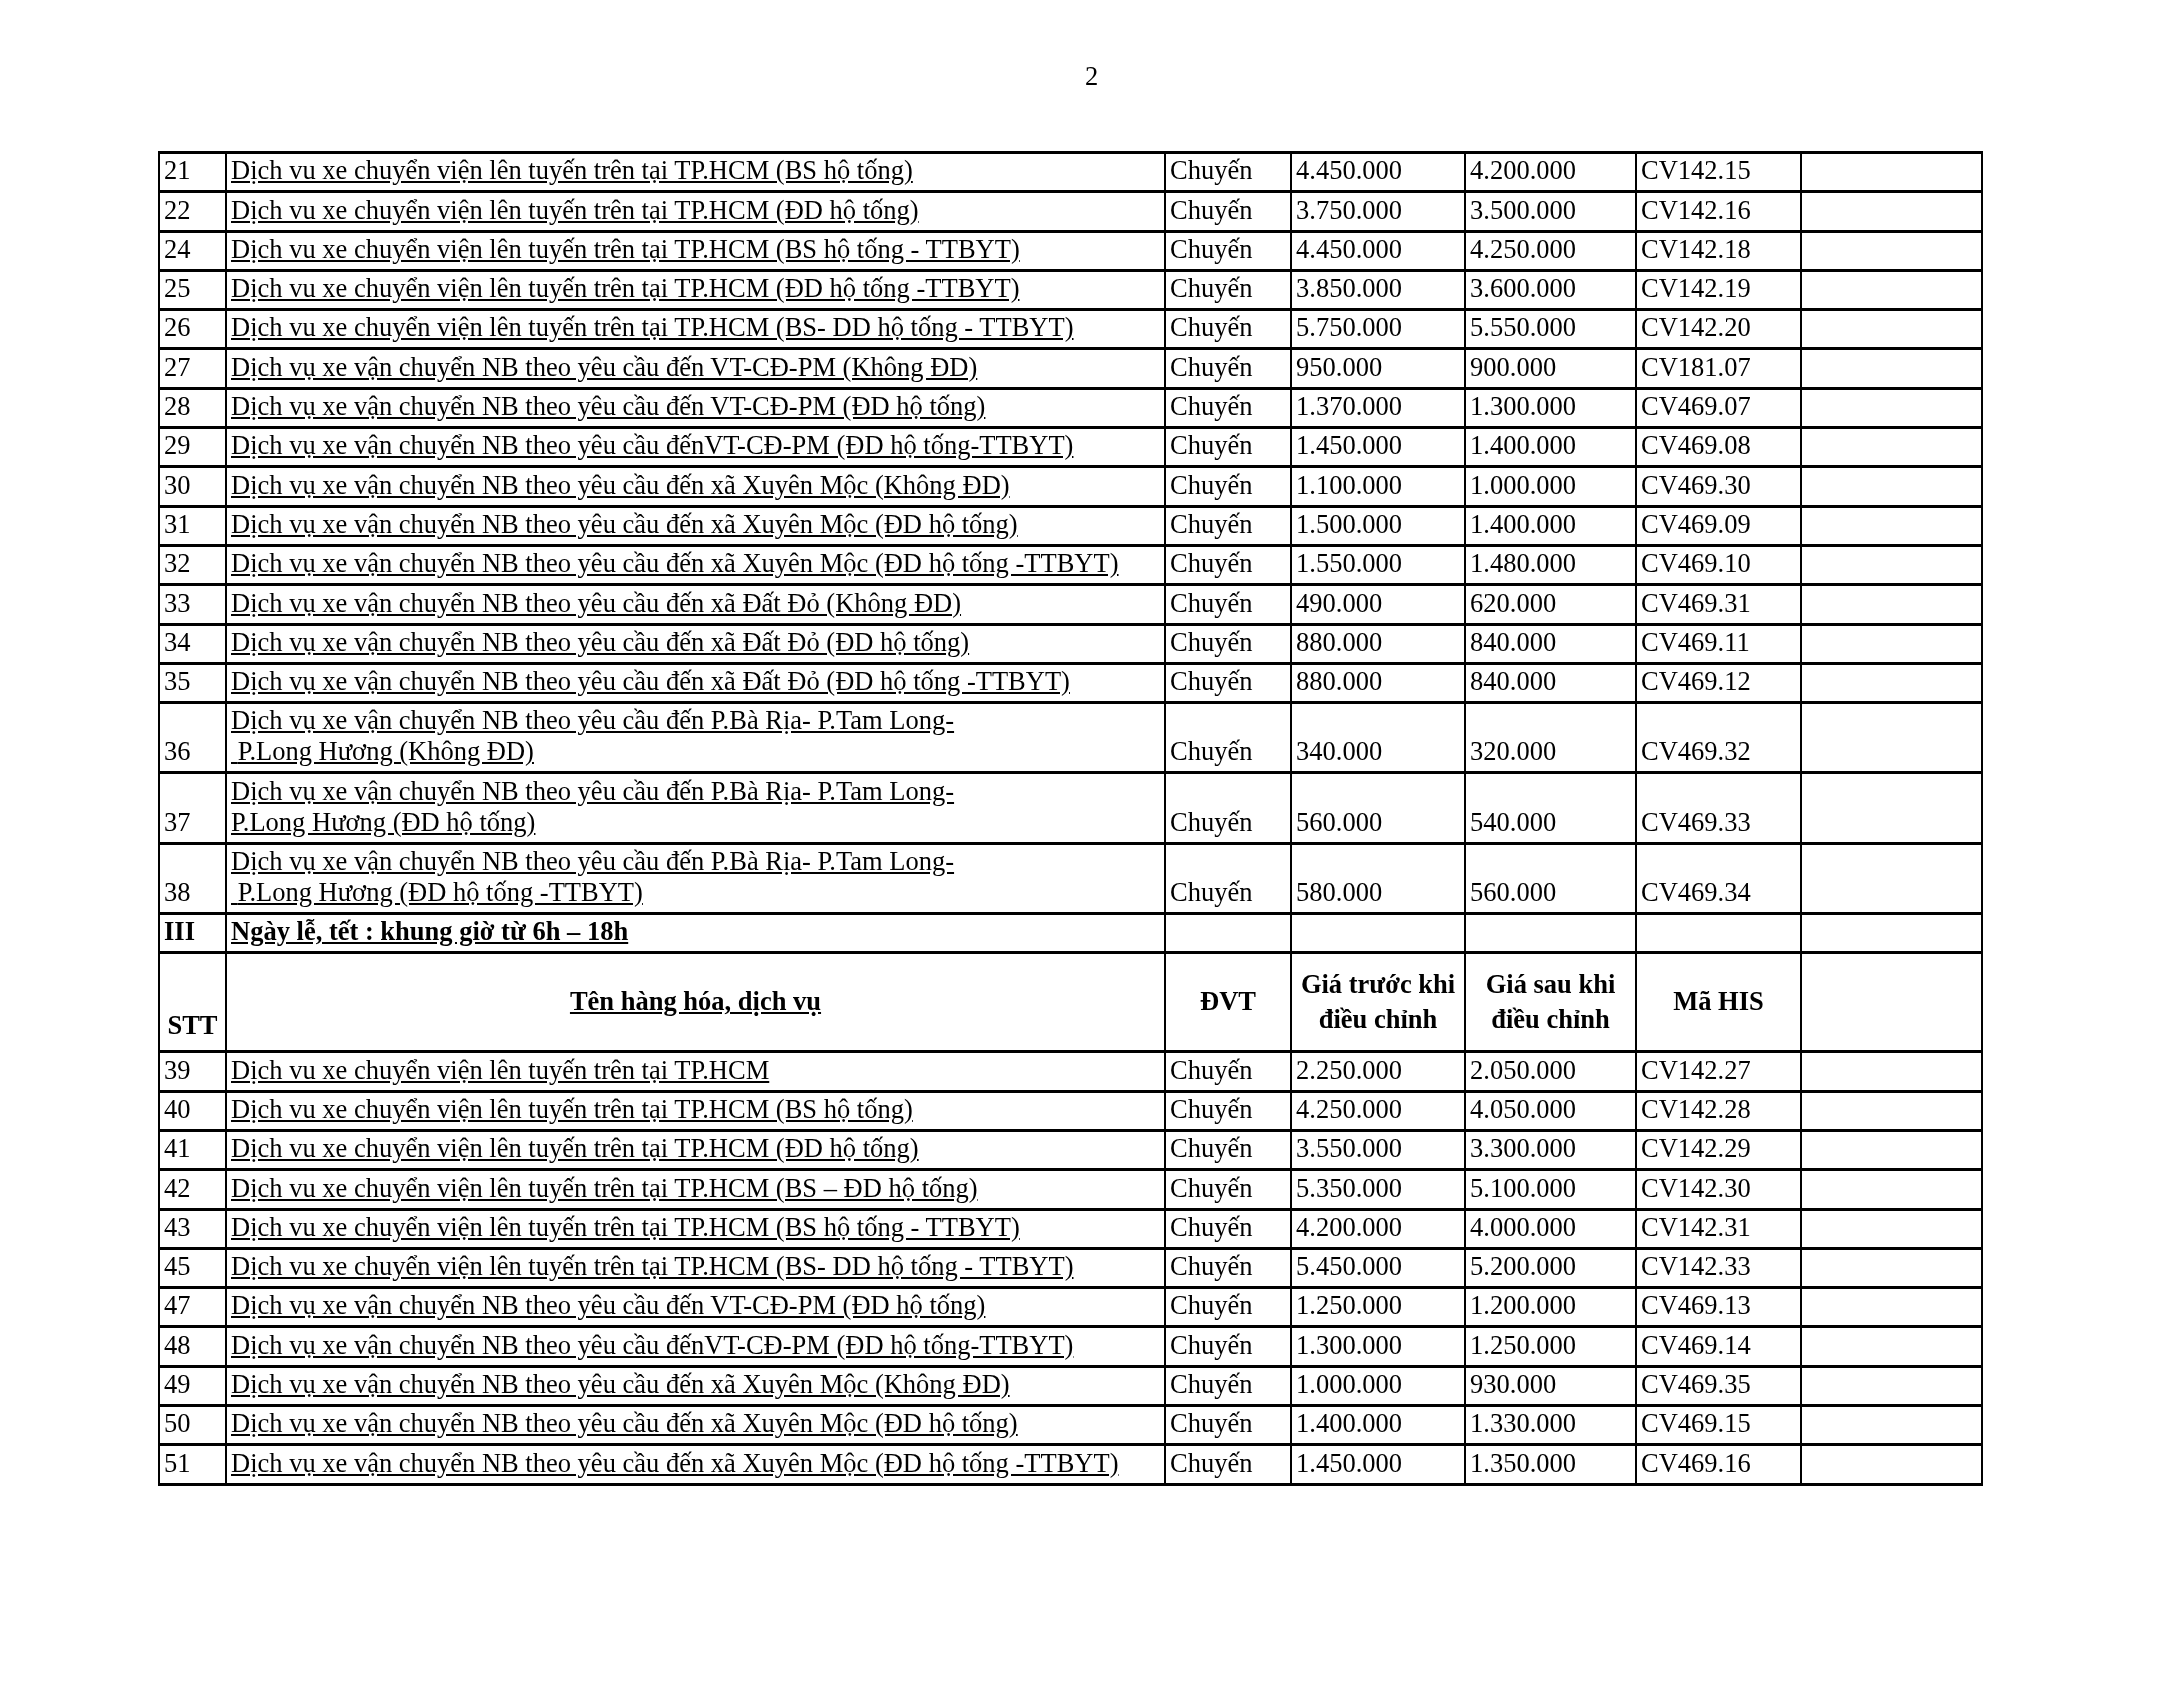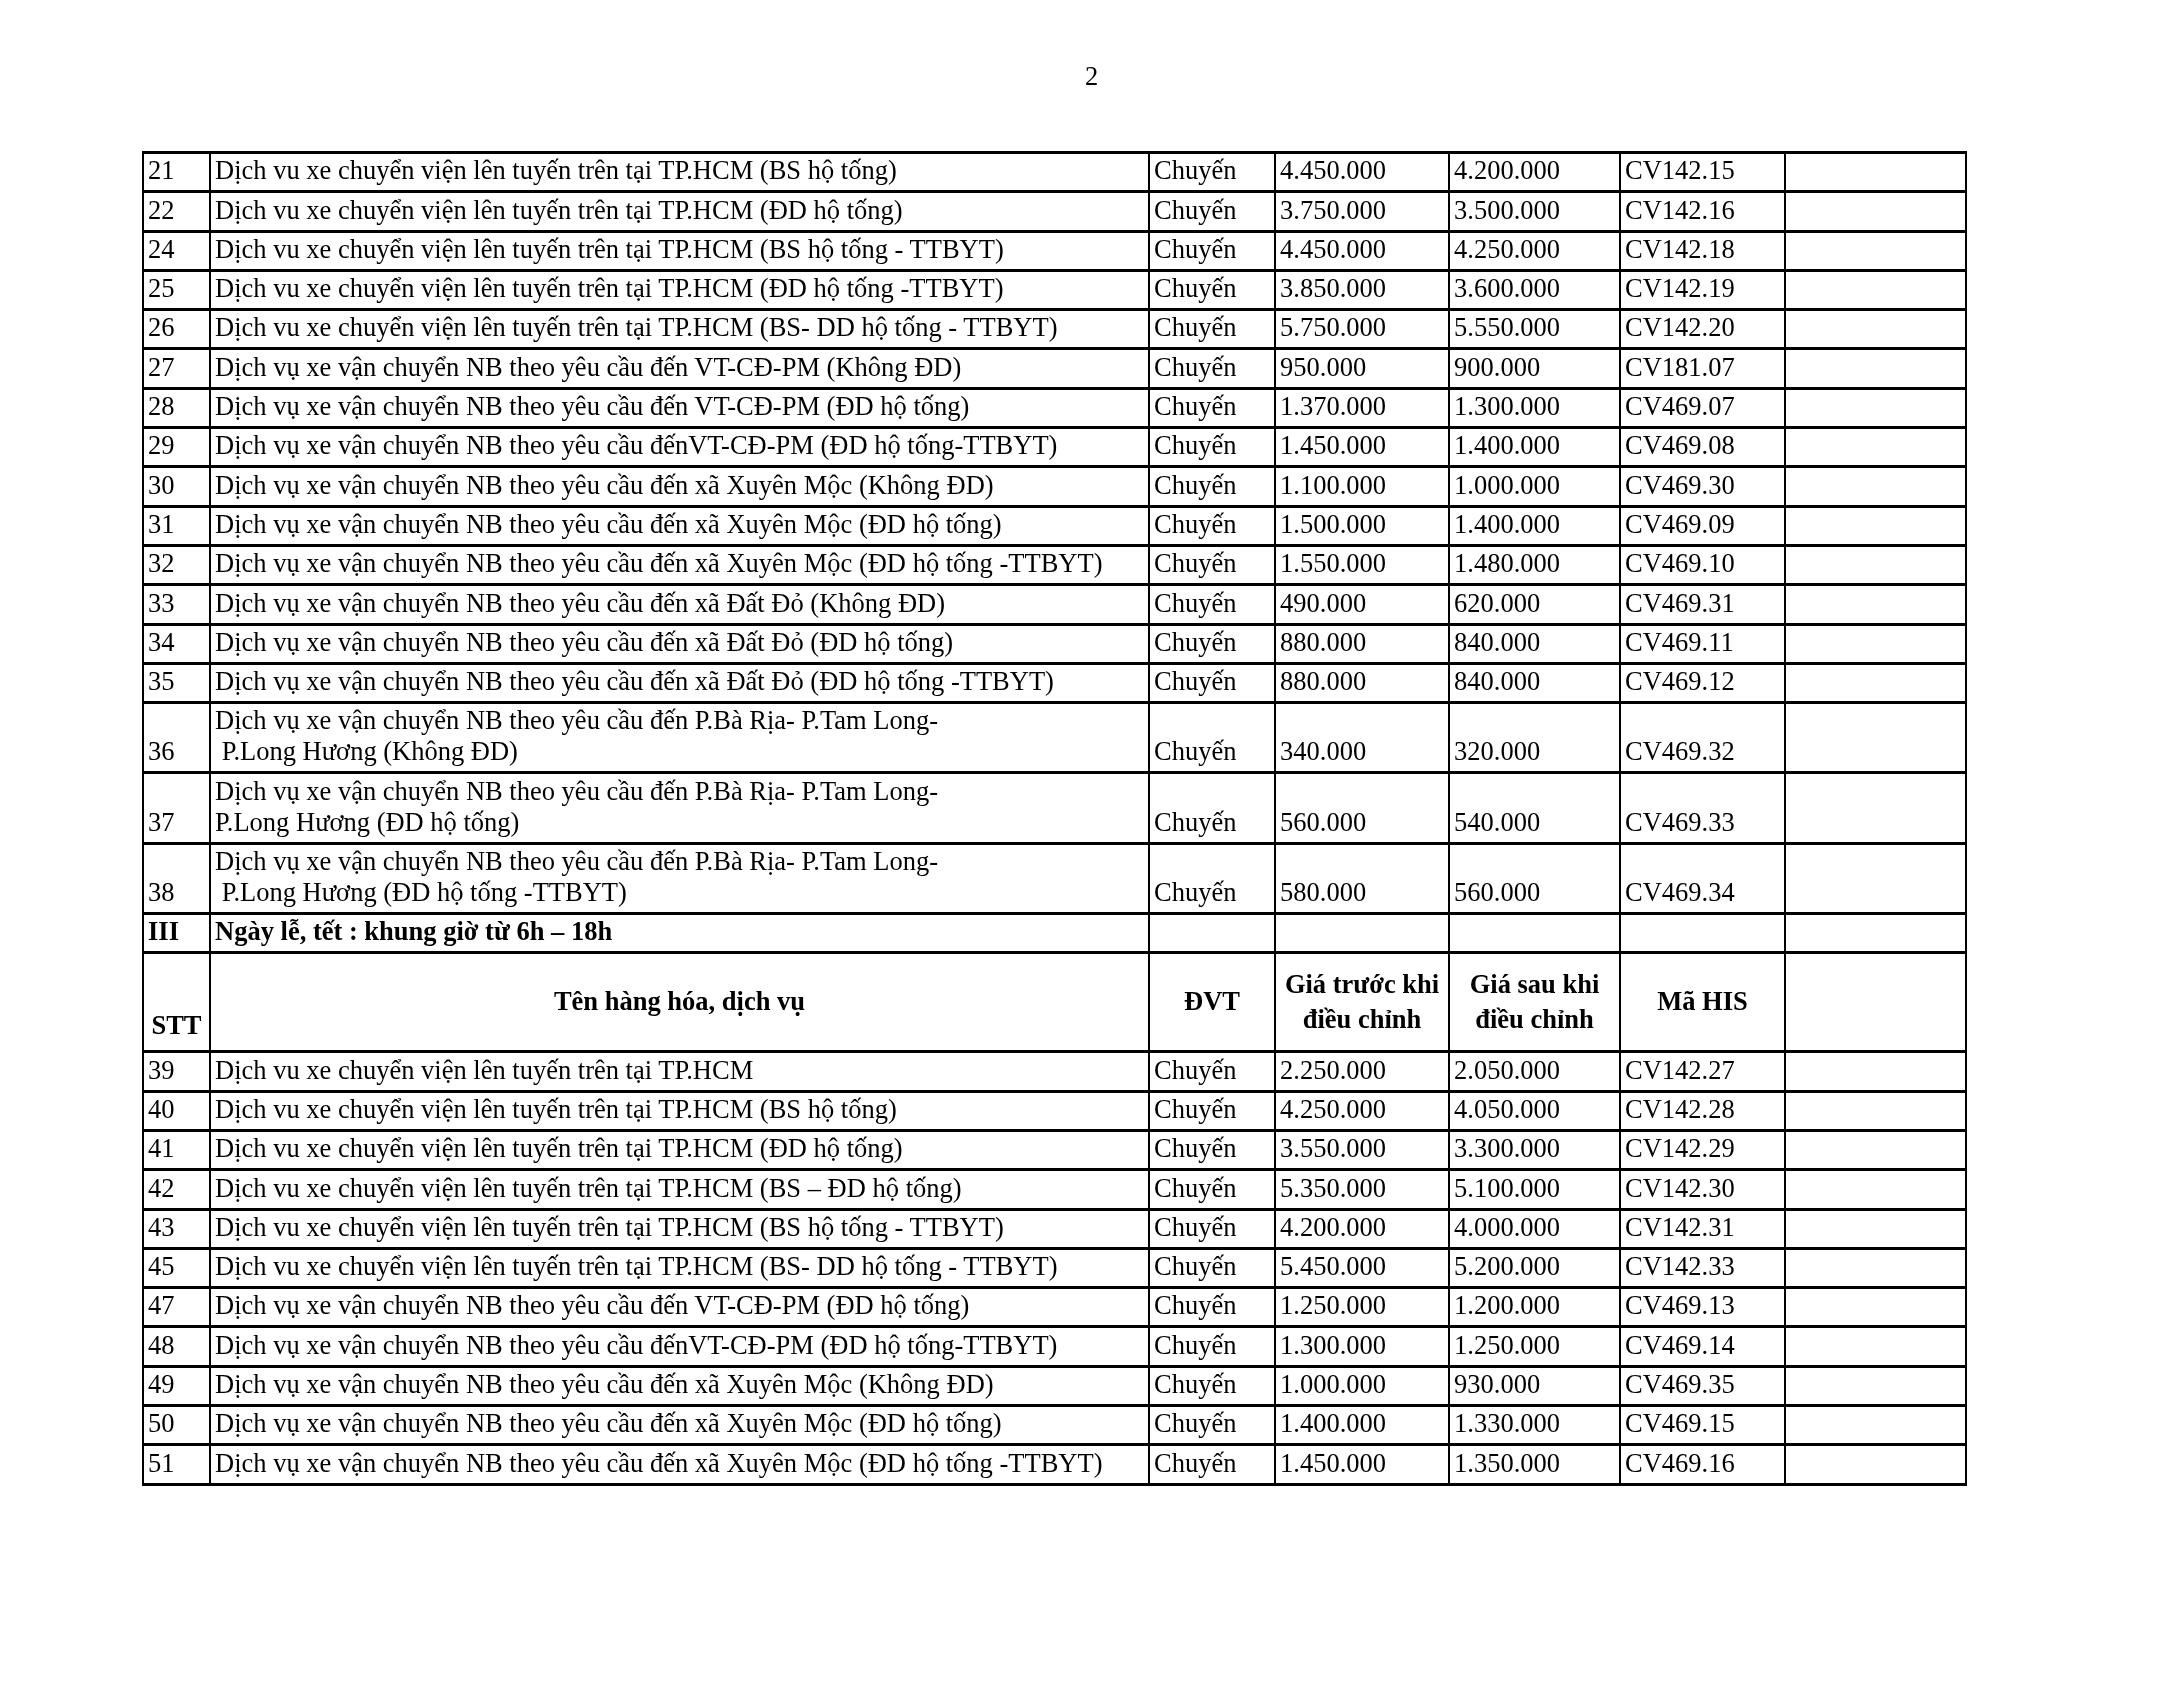--- a/index.html
+++ b/index.html
@@ -15,21 +15,21 @@
     position: absolute;
     top: 63px;
     left: 0;
     width: 100%;
     text-align: center;
     font-size: 26.5px;
     line-height: 1;
   }
   table.price-table {
     position: absolute;
-    left: 142px;
+    left: 158px;
     top: 151px;
     width: 1823px;
     border-collapse: collapse;
     table-layout: fixed;
   }
   .price-table td, .price-table th {
     border: solid #000000;
     border-width: 3.3px 2.6px;
     font-size: 26.5px;
     line-height: 1.17;
@@ -51,21 +51,21 @@
     vertical-align: middle;
     white-space: pre-wrap;
     line-height: 1.35;
     padding: 2.6px 2.6px;
   }
   tr.header-row th.cell-stt {
     vertical-align: bottom;
     padding-bottom: 6.6px;
   }
   .cell-stt   { text-align: center; padding-left: 1.3px; padding-right: 1.3px; }
-  .cell-desc  { text-align: left; padding-left: 6px; white-space: pre-wrap; }
+  .cell-desc  { text-align: left; padding-left: 6px; white-space: pre-wrap; text-decoration: underline; }
   .cell-dvt   { text-align: left; padding-left: 6px; }
   .cell-price { text-align: right; padding-right: 5.3px; }
   .cell-code  { text-align: left; padding-left: 4.6px; }
   .cell-note  { }
 </style>
 </head>
 <body>
 
 <div class="page">
   <div class="page-number">2</div>

